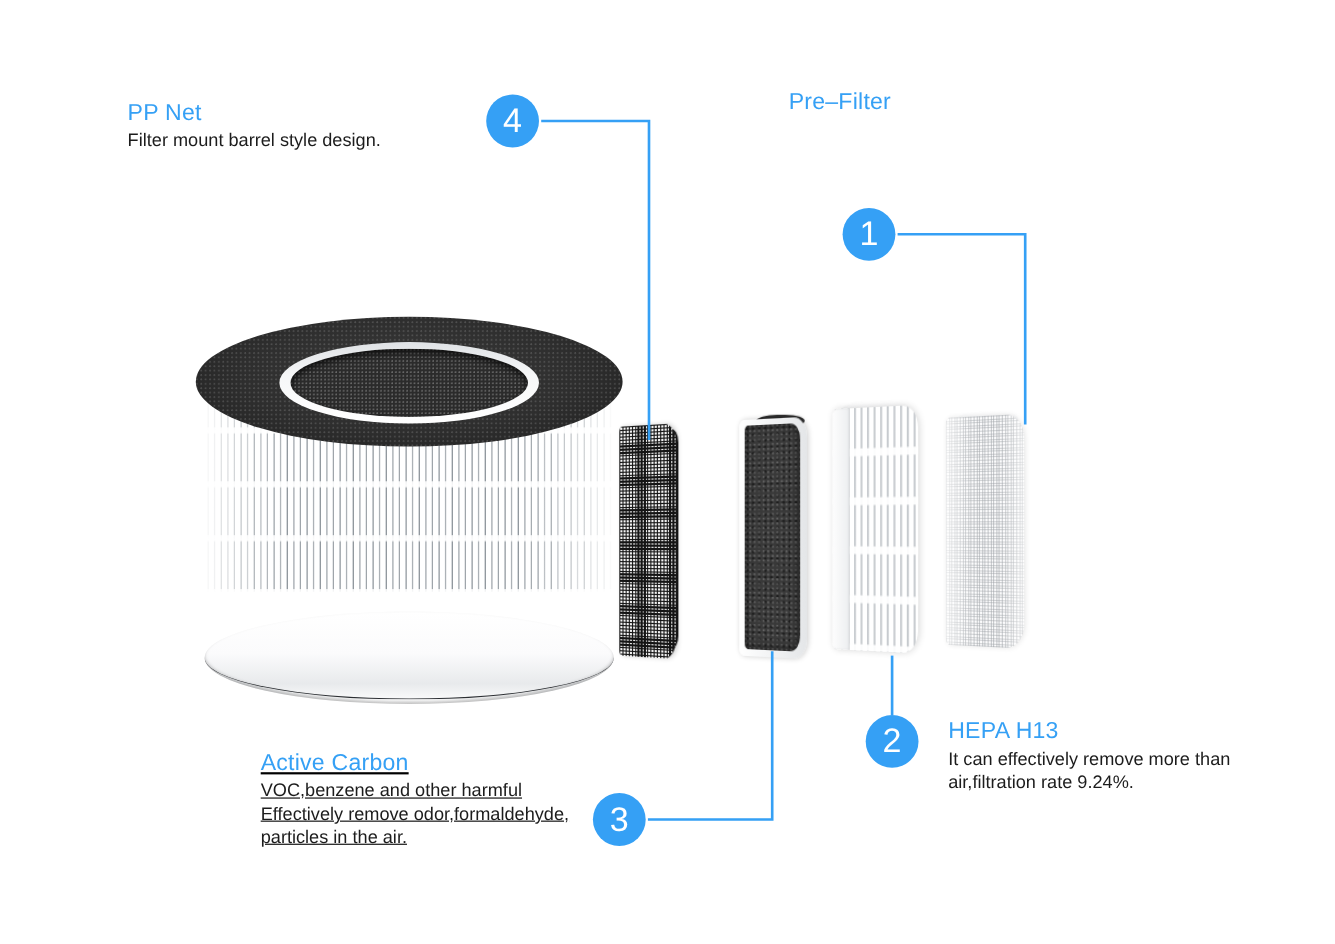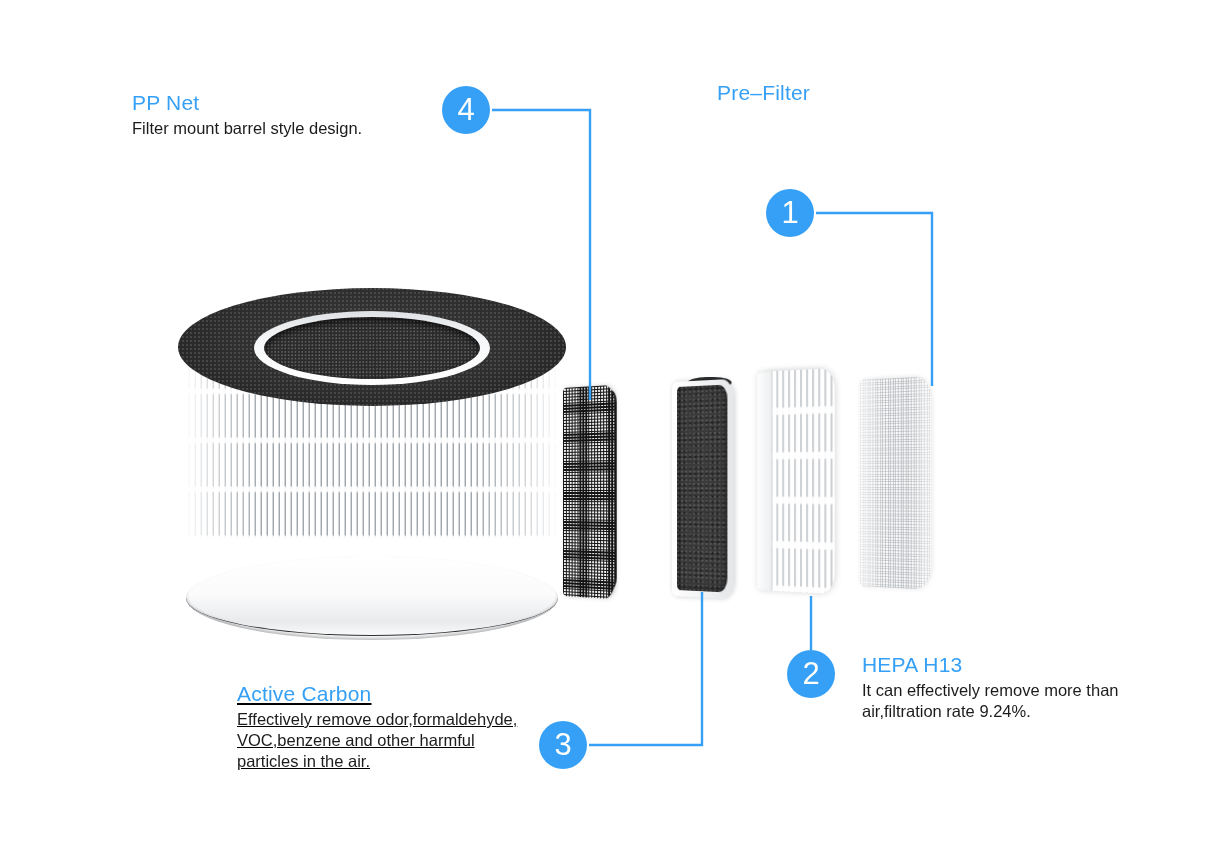--- a/index.html
+++ b/index.html
@@ -35,21 +35,21 @@
   }
   .callout .desc {
     color: #1c1c1c;
     font-size: 16.5px;
     line-height: 21px;
     font-weight: 400;
     letter-spacing: 0px;
   }
   .callout .desc span { display: block; white-space: nowrap; }
 
-  #callout-ppnet      { left: 132px; top: 90px; }
+  #callout-ppnet      { left: 116px; top: 90px; }
   #callout-prefilter  { left: 717px; top: 80px; }
   #callout-carbon     { left: 237px; top: 681px; text-decoration: underline; }
   #callout-hepa       { left: 862px; top: 652px; }
 
   
   .badge {
     position: absolute;
     width: 48px;
     height: 48px;
     border-radius: 50%;
@@ -394,22 +394,22 @@
     </div>
   </div>
 
   <div class="callout" id="callout-prefilter">
     <div class="title">Pre–Filter</div>
   </div>
 
   <div class="callout" id="callout-carbon">
     <div class="title">Active Carbon</div>
     <div class="desc">
+      <span>VOC,benzene and other harmful</span>
       <span>Effectively remove odor,formaldehyde,</span>
-      <span>VOC,benzene and other harmful</span>
       <span>particles in the air.</span>
     </div>
   </div>
 
   <div class="callout" id="callout-hepa">
     <div class="title">HEPA H13</div>
     <div class="desc">
       <span>It can effectively remove more than</span>
       <span>air,filtration rate 9.24%.</span>
     </div>

